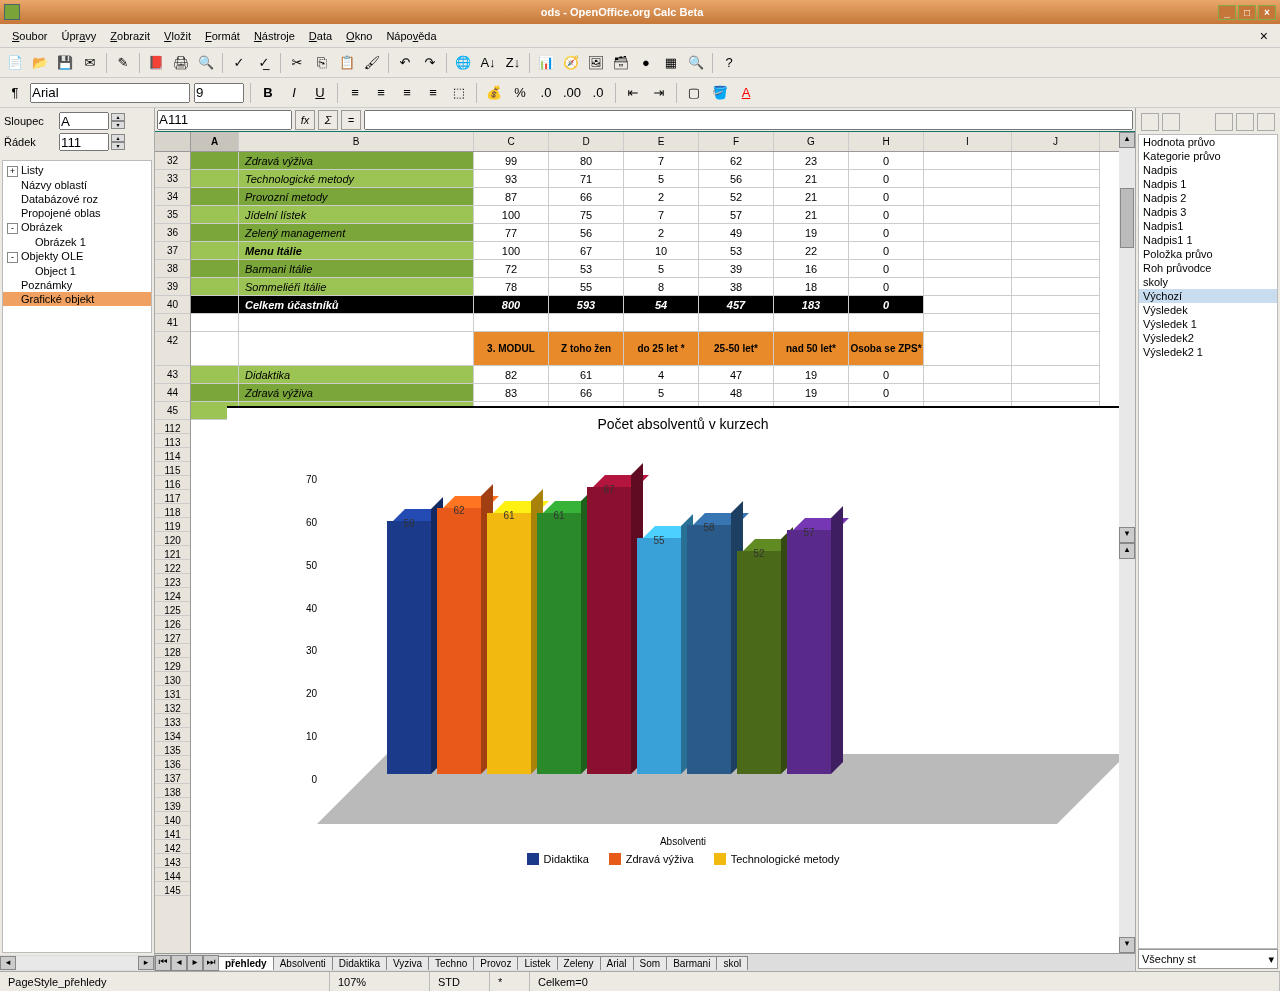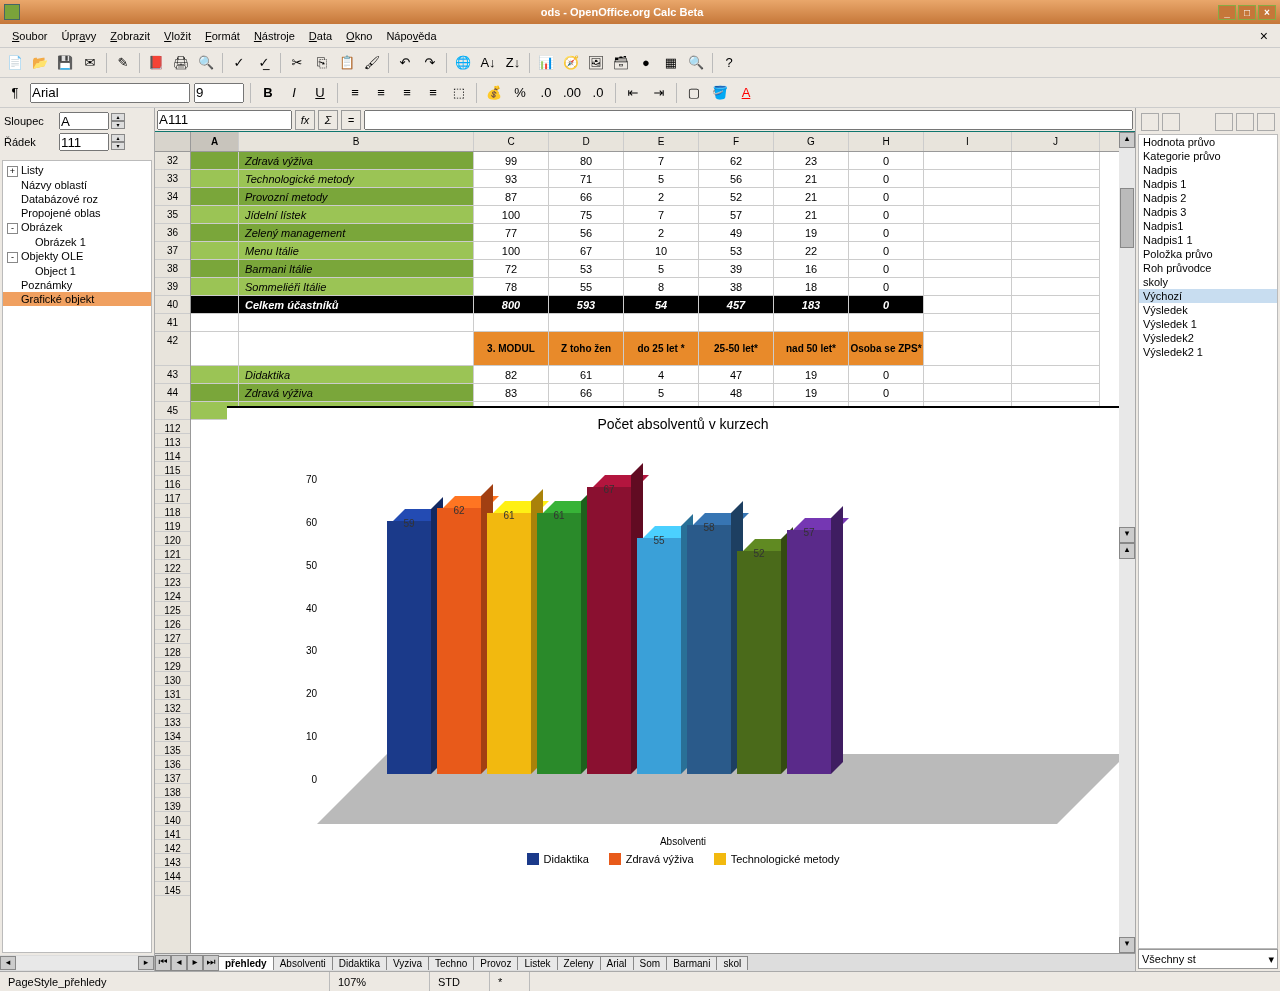--- a/index.html
+++ b/index.html
@@ -361,21 +361,21 @@
               <div class="cell " style="width: 75px;">56</div>
               <div class="cell " style="width: 75px;">2</div>
               <div class="cell " style="width: 75px;">49</div>
               <div class="cell " style="width: 75px;">19</div>
               <div class="cell " style="width: 75px;">0</div>
               <div class="cell " style="width: 88px;"></div>
               <div class="cell " style="width: 88px;"></div>
             </div>
             <div class="row">
               <div class="cell green2" style="width: 48px;"></div>
-              <div class="cell green2 lbl" style="width: 235px;">Menu Itálie</div>
+              <div class="cell green2 lbl" style="width: 235px; font-weight: bold;">Menu Itálie</div>
               <div class="cell " style="width: 75px;">100</div>
               <div class="cell " style="width: 75px;">67</div>
               <div class="cell " style="width: 75px;">10</div>
               <div class="cell " style="width: 75px;">53</div>
               <div class="cell " style="width: 75px;">22</div>
               <div class="cell " style="width: 75px;">0</div>
               <div class="cell " style="width: 88px;"></div>
               <div class="cell " style="width: 88px;"></div>
             </div>
             <div class="row">
@@ -626,13 +626,14 @@
         <span style="margin-left:auto">▾</span>
       </div>
   </div>
 </div>
 
 <div class="statusbar">
   <div class="sb-cell" style="width:330px">PageStyle_přehledy</div>
   <div class="sb-cell" style="width:100px;text-align:center">107%</div>
   <div class="sb-cell" style="width:60px;text-align:center">STD</div>
   <div class="sb-cell" style="width:40px;text-align:center">*</div>
+  <div class="sb-cell" style="flex:1;text-align:right;padding-right:20px">Celkem=0</div>
 </div>
 
 </body></html>

